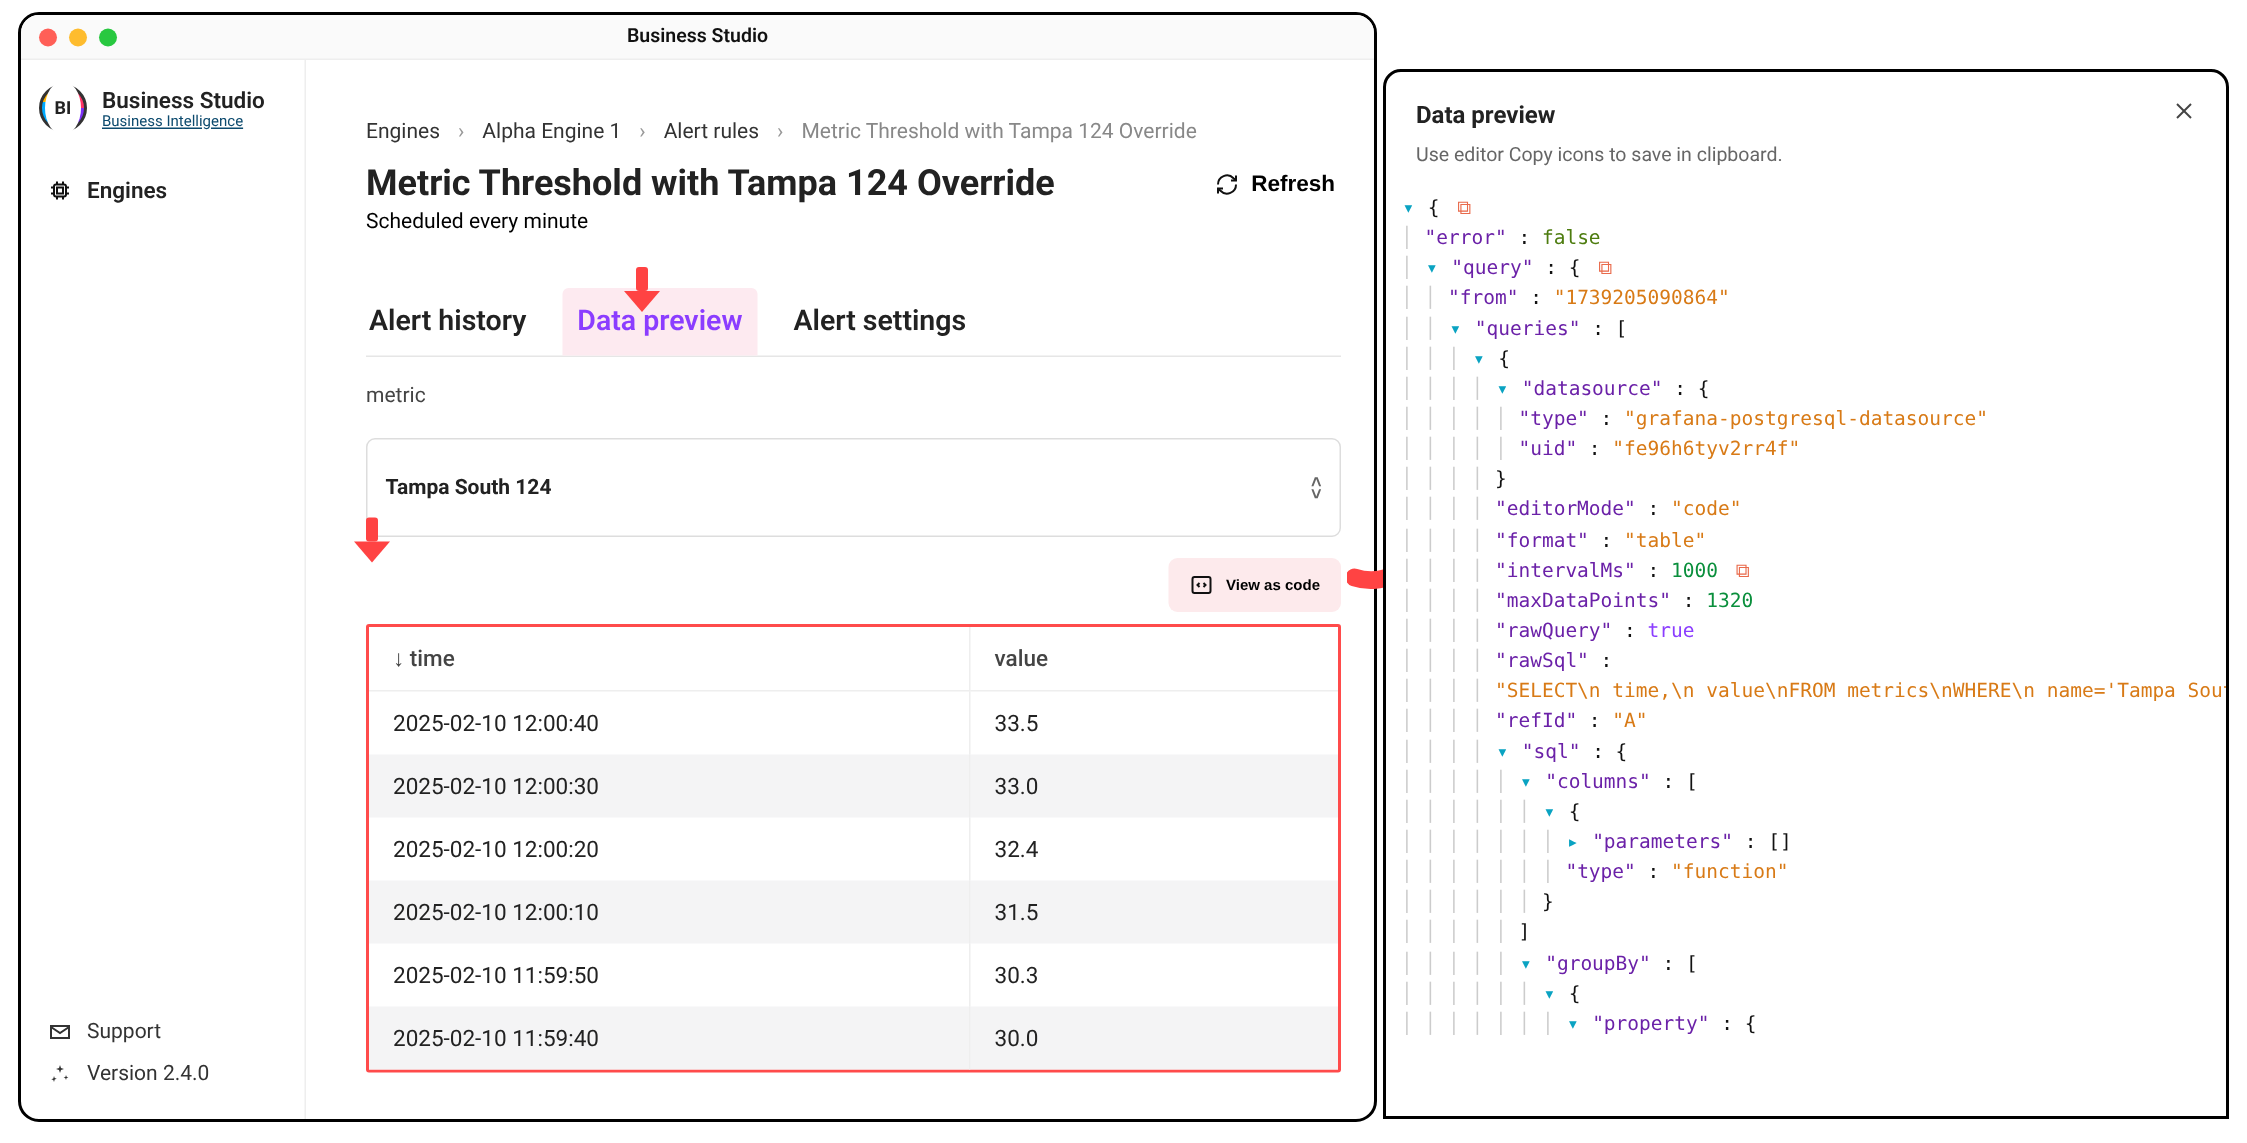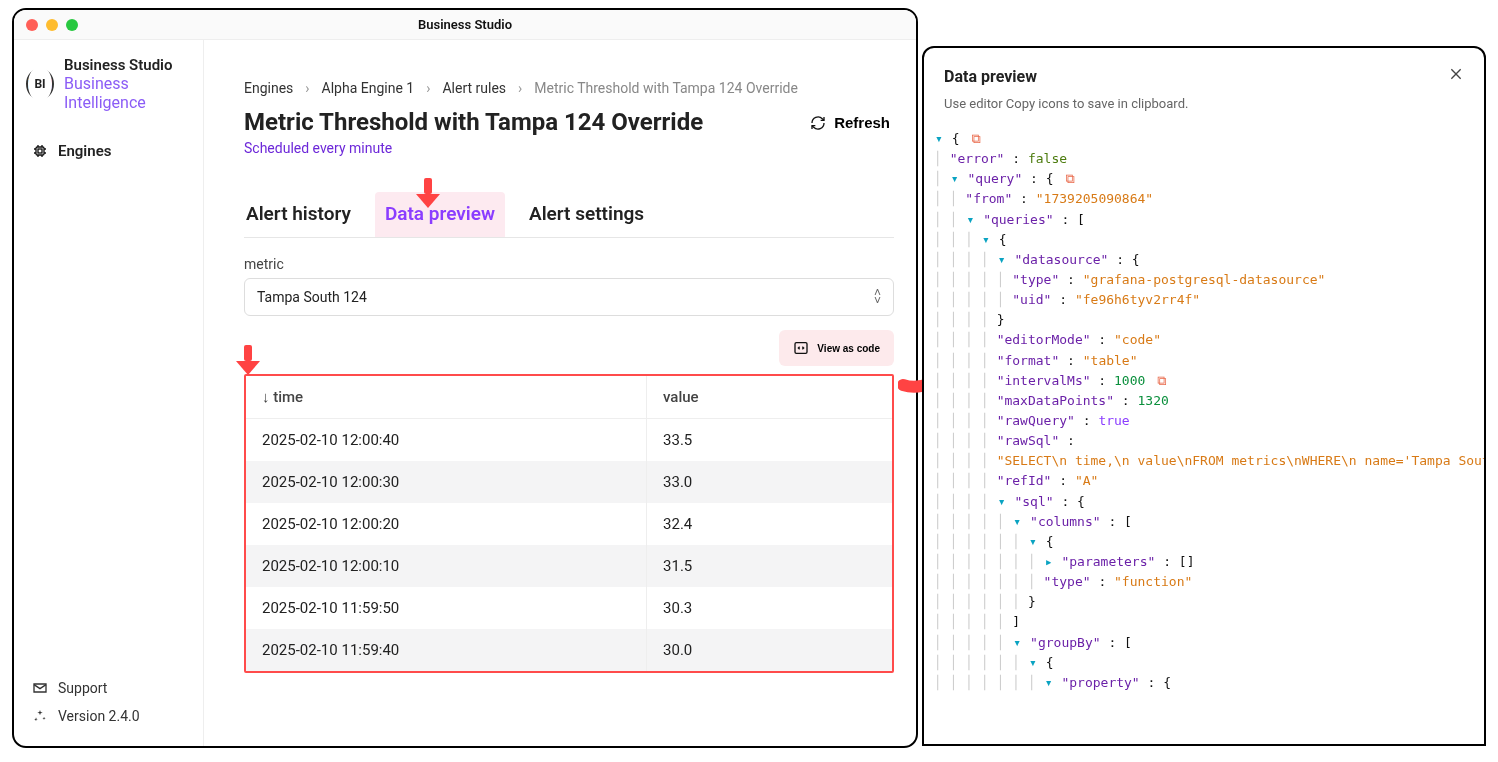--- a/index.html
+++ b/index.html
@@ -13,45 +13,45 @@
   .dot { width: 12px; height: 12px; border-radius: 50%; }
   .dot.r { background: #ff5f57; } .dot.y { background: #febc2e; } .dot.g { background: #28c840; }
   .titlebar-title { position: absolute; left: 0; right: 0; text-align: center; font-weight: 600; font-size: 13px; color: #111; }
 
   .main-body { flex: 1; display: flex; overflow: hidden; }
   .sidebar { width: 190px; border-right: 1px solid #eee; display: flex; flex-direction: column; }
   .brand { display: flex; align-items: center; gap: 10px; padding: 16px 12px 12px 12px; }
   .brand-logo { width: 32px; height: 32px; border-radius: 50%; border: 2px solid #333; display:flex; align-items:center; justify-content:center; font-weight:700; font-size:12px; background: conic-gradient(from 0deg, #f36 0 25%, #7b2ff7 25% 55%, #0af 55% 80%, #ffb300 80% 100%); position:relative; }
   .brand-logo span { background:#fff; border-radius:50%; width:24px; height:36px; display:flex;align-items:center;justify-content:center; }
   .brand-txt .t1 { font-weight: 600; font-size: 15px; }
-  .brand-txt .t2 { font-size: 16px; color: #8b5cf6; }
+  .brand-txt .t2 { font-size: 10px; color: #0c4a6e; text-decoration: underline; }
 
   .nav { padding: 10px 8px; }
   .nav-item { display:flex; align-items:center; gap:10px; padding: 8px 10px; border-radius:6px; font-weight:600; font-size:15px; cursor:pointer; }
 
   .sidebar-footer { margin-top:auto; padding: 10px 8px 16px 8px; }
   .sf-item { display:flex; align-items:center; gap:10px; padding:6px 10px; color:#333; cursor:pointer; }
 
   .content { flex:1; padding: 0 22px 0 40px; overflow:auto; }
   .breadcrumb { display:flex; align-items:center; gap:12px; padding: 40px 0 12px 0; font-size:14px; color:#333; }
   .breadcrumb .bc { cursor:pointer; }
   .breadcrumb .sep { color:#999; }
   .breadcrumb .muted { color:#888; }
 
   .page-header { display:flex; align-items:flex-start; justify-content:space-between; }
   .page-title { font-size:24px; font-weight:700; margin-bottom:4px; }
-  .page-sub { color:#6d28d9; }
+  .page-sub { color:#000000; }
   .refresh-btn { display:flex; align-items:center; gap:8px; background:none; border:none; font-size:15px; font-weight:600; cursor:pointer; padding:6px 4px; }
 
   .tabs { display:flex; gap:22px; margin-top:36px; border-bottom:1px solid #e6e6e6; }
   .tab { padding: 10px 2px 12px 2px; font-size:19px; font-weight:600; cursor:pointer; color:#222; }
   .tab.active { color:#8b3dff; background:#fdeaf0; border-radius:4px 4px 0 0; padding-left:10px; padding-right:10px; }
 
   .field-label { margin-top:18px; font-size:14px; color:#444; }
-  .select { margin-top:6px; border:1px solid #ddd; border-radius:6px; padding:10px 12px; display:flex; justify-content:space-between; align-items:center; cursor:pointer; }
+  .select { margin-top:20px; border:1px solid #ddd; border-radius:6px; padding:24px 12px; display:flex; justify-content:space-between; align-items:center; cursor:pointer;font-weight:bold; }
   .select-caret { font-size:12px; color:#666; line-height:8px; }
 
   .viewcode { display:flex; justify-content:flex-end; margin-top:14px; }
   .viewcode-btn { background:#fdeaec; border:none; padding:10px 14px; border-radius:6px; font-size:10px; font-weight:600; display:flex; align-items:center; gap:8px; cursor:pointer; }
 
   .table-wrap { margin-top:8px; border:2px solid #ff4b4b; border-radius:2px; }
   table { width:100%; border-collapse:collapse; }
   th, td { text-align:left; padding:12px 16px; font-size:15px; }
   th { font-weight:500; color:#444; border-bottom:1px solid #eee; }
   th:first-child { width:62%; border-right:1px solid #eee;}

